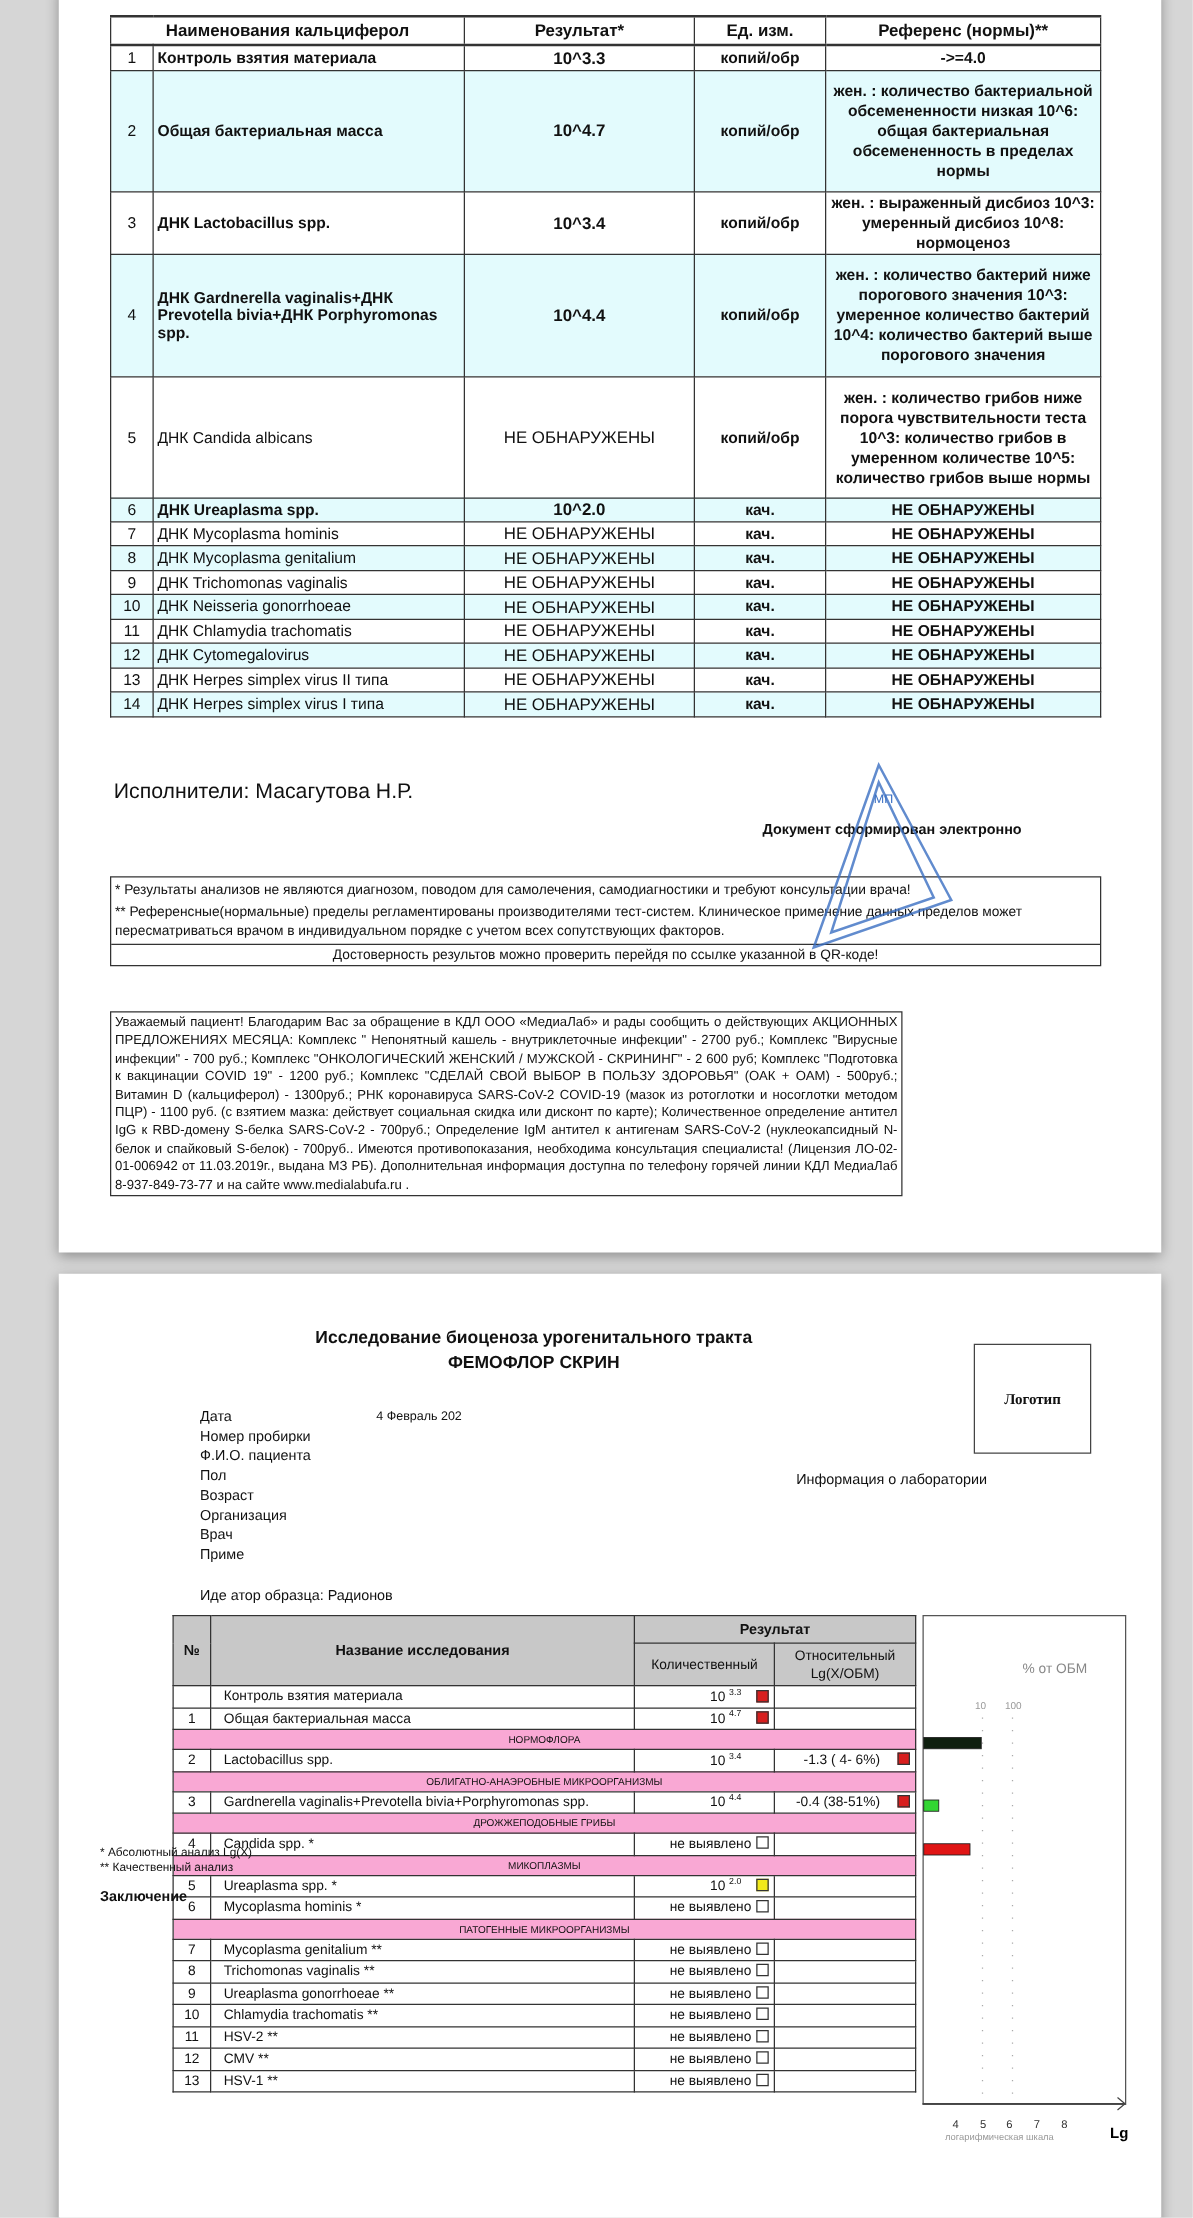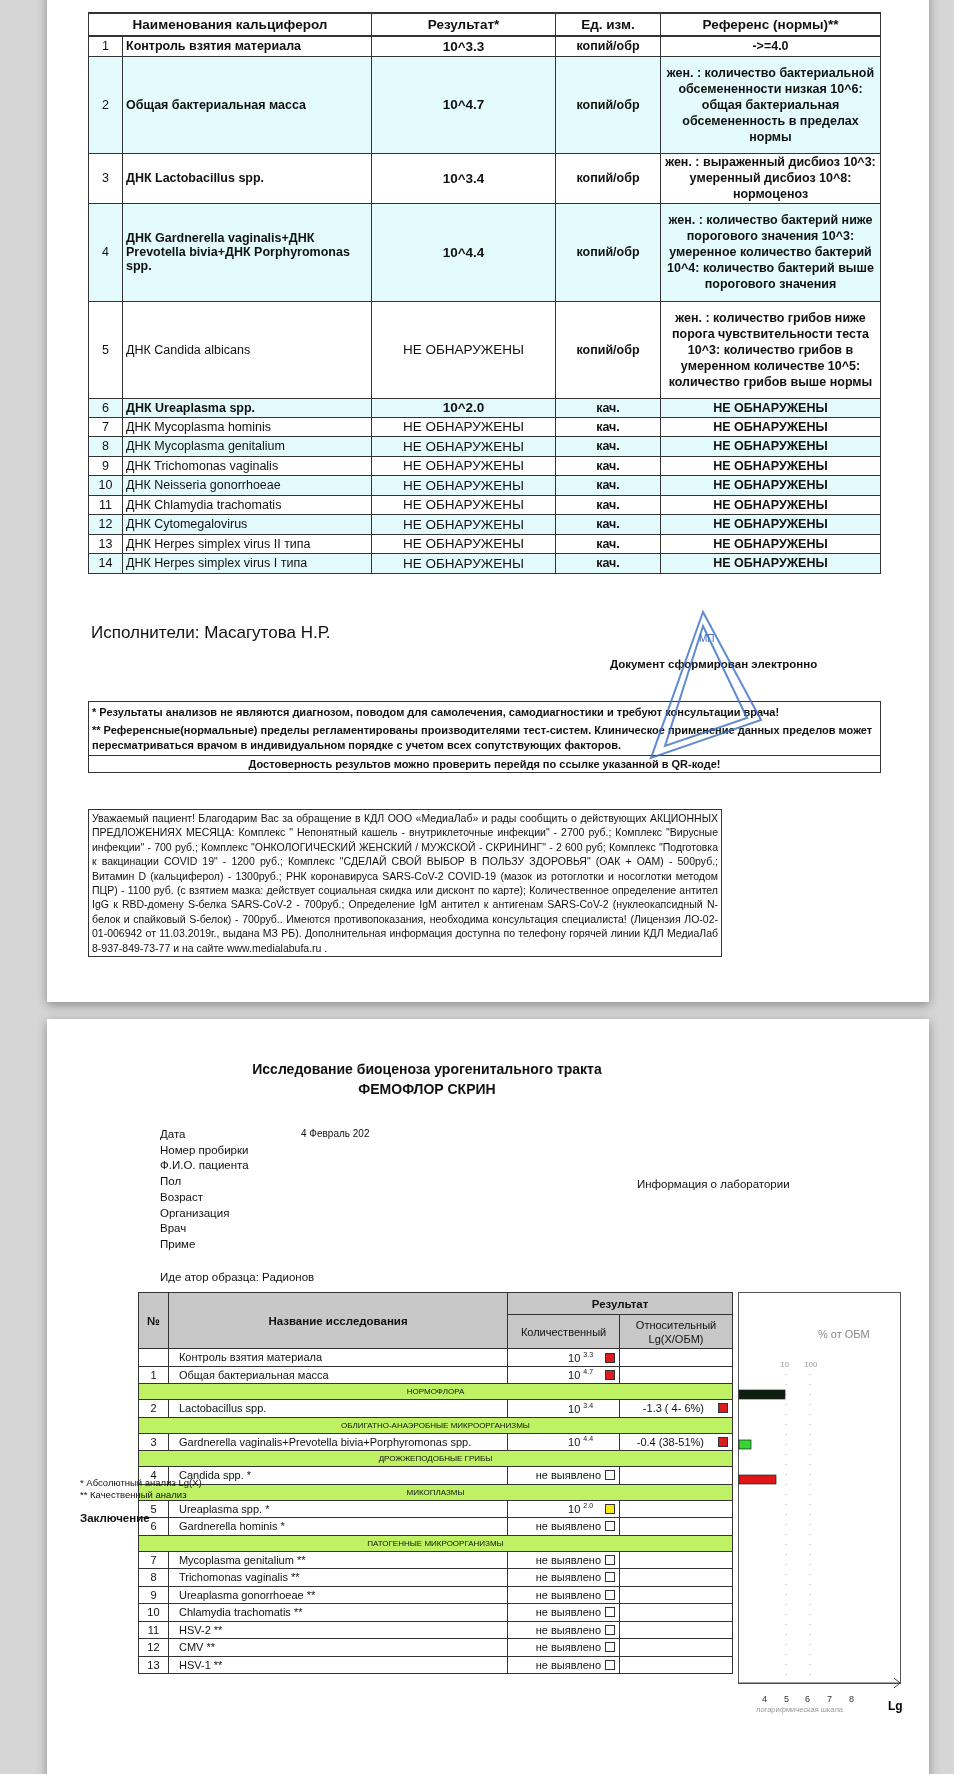--- a/index.html
+++ b/index.html
@@ -18,21 +18,21 @@
   .t1 .num { text-align: center; width: 34px; }
   .t1 .name { width: 249px; }
   .t1 .res { text-align: center; width: 184px; font-size: 13.5px; }
   .t1 .unit { text-align: center; width: 105px; font-weight: bold; }
   .t1 .ref { text-align: center; font-weight: bold; line-height: 16px; }
   .t1 tr.alt td { background: #e3fbfd; }
   .t1 tr.b .name, .t1 tr.b .res { font-weight: bold; }
 
   .executors { position: absolute; left: 44px; top: 633px; font-size: 17px; }
   .doc-note { position: absolute; left: 563px; top: 668px; font-size: 11.5px; font-weight: bold; }
-  .disclaimer { position: absolute; left: 41px; top: 711px; width: 793px; border: 1.5px solid #333; font-size: 11px; font-weight: bold; }
+  .disclaimer { position: absolute; left: 41px; top: 711px; width: 793px; border: 1.5px solid #333; font-size: 11px; }
   .disclaimer .d1 { padding: 3px 3px 0 3px; line-height: 15px; }
   .disclaimer .d2 { border-top: 1.5px solid #333; text-align: center; padding: 2px 0; }
   .promo { position: absolute; left: 41px; top: 819px; width: 634px; border: 1.5px solid #333; font-size: 10.5px; line-height: 14.4px; padding: 1px 3px; text-align: justify; }
 
   .stamp { position: absolute; left: 598px; top: 618px; width: 120px; height: 160px; pointer-events: none; }
 
   
   .title2 { position: absolute; left: 0; width: 760px; top: 40px; text-align: center; font-weight: bold; font-size: 14px; line-height: 20px; }
   .logo-box { position: absolute; left: 732px; top: 56px; width: 94px; height: 88px; border: 1.5px solid #444; display: flex; align-items: center; justify-content: center; font-family: "Liberation Serif", serif; font-weight: bold; font-size: 12px; }
   .info-labels { position: absolute; left: 113px; top: 108px; font-size: 11.5px; line-height: 15.7px; }
@@ -41,21 +41,21 @@
   .sample-id { position: absolute; left: 113px; top: 252px; font-size: 11.5px; }
 
   .t2 { position: absolute; left: 91px; top: 273px; width: 595px; font-size: 11px; }
   .t2 td, .t2 th { border: 1px solid #333; padding: 0 3px; height: 17.5px; }
   .t2 thead th { background: #c8c8c8; font-weight: bold; font-size: 11.5px; }
   .t2 thead .sub { font-weight: normal; font-size: 11px; line-height: 14px; }
   .t2 .n { width: 30px; text-align: center; }
   .t2 .nm { width: 340px; padding-left: 10px; }
   .t2 .q { width: 112px; text-align: right; padding-right: 4px; white-space: nowrap; }
   .t2 .r { text-align: right; padding-right: 4px; white-space: nowrap; }
-  .t2 tr.cat td { background: #bef264; text-align: center; font-size: 8px; height: 16px; }
+  .t2 tr.cat td { background: #f9a8d4; text-align: center; font-size: 8px; height: 16px; }
   .t2 sup { font-size: 7px; vertical-align: 5px; margin-left: 3px; margin-right: 8px; }
   .sq { display: inline-block; width: 10px; height: 10px; border: 1px solid #333; vertical-align: -1px; margin-left: 4px; }
   .footnotes { position: absolute; left: 80px; top: 1477px; font-size: 9.5px; line-height: 12px; }
   .conclusion { position: absolute; left: 80px; top: 1512px; font-size: 11.5px; font-weight: bold; }
 
   .chart-box { position: absolute; left: 691px; top: 273px; width: 163px; height: 392px; border: 1.5px solid #555; }
 </style>
 </head>
 <body>
 
@@ -189,20 +189,21 @@
     </g>
     <text x="54" y="34" font-size="10" fill="#3a6fc2" font-family="Liberation Sans, sans-serif">МП</text>
   </svg>
 </div>
 
 <div class="page" id="page2">
   <div class="title2">
     <div>Исследование биоценоза урогенитального тракта</div>
     <div>ФЕМОФЛОР СКРИН</div>
   </div>
+  <div class="logo-box">Логотип</div>
 
   <div class="info-labels">
     <div>Дата</div>
     <div>Номер пробирки</div>
     <div>Ф.И.О. пациента</div>
     <div>Пол</div>
     <div>Возраст</div>
     <div>Организация</div>
     <div>Врач</div>
     <div>Приме</div>
@@ -269,21 +270,21 @@
           <td colspan="4">МИКОПЛАЗМЫ</td>
         </tr>
         <tr>
           <td class="n">5</td>
           <td class="nm">Ureaplasma spp. *</td>
           <td class="q"><span>10</span><sup>2.0</sup><span class="sq" style="background: rgb(242, 234, 26);"></span></td>
           <td class="r"></td>
         </tr>
         <tr>
           <td class="n">6</td>
-          <td class="nm">Gardnerella hominis *</td>
+          <td class="nm">Mycoplasma hominis *</td>
           <td class="q"><span>не выявлено</span><span class="sq" style="background: rgb(255, 255, 255);"></span></td>
           <td class="r"></td>
         </tr>
         <tr class="cat">
           <td colspan="4">ПАТОГЕННЫЕ МИКРООРГАНИЗМЫ</td>
         </tr>
         <tr>
           <td class="n">7</td>
           <td class="nm">Mycoplasma genitalium **</td>
           <td class="q"><span>не выявлено</span><span class="sq" style="background: rgb(255, 255, 255);"></span></td>

